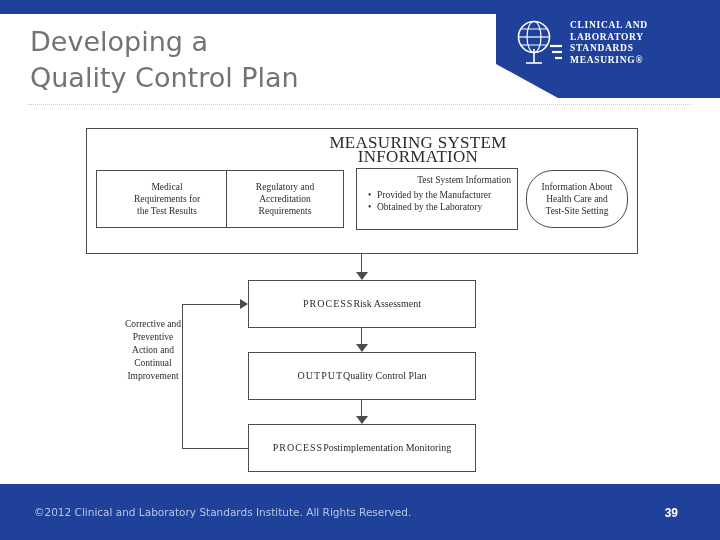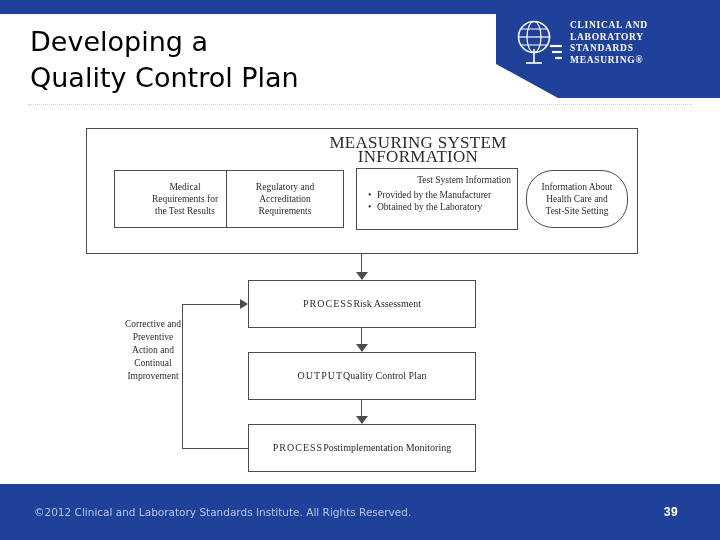--- a/index.html
+++ b/index.html
@@ -55,21 +55,21 @@
     font-family: "Liberation Serif", serif;
   }
 
   
   .slide-title {
     position: absolute;
     left: 30px; top: 24px;
     width: 420px;
     font-size: 27px;
     line-height: 36px;
-    color: #000000;
+    color: #737373;
     font-family: "DejaVu Sans", sans-serif;
     font-weight: normal;
   }
 
   .title-rule {
     position: absolute;
     left: 28px; top: 104px;
     width: 664px; height: 0;
     border-top: 1px dotted #c9ccd4;
   }
@@ -106,21 +106,21 @@
   }
   .inner-box {
     top: 42px;
     height: 58px;
     display: flex;
     align-items: center;
     justify-content: center;
     font-size: 9.5px;
     line-height: 12px;
   }
-  .box-medical { left: 28px; width: 142px; }
+  .box-medical { left: 10px; width: 142px; }
   .box-regulatory { left: 140px; width: 118px; }
   .box-testsys {
     left: 270px; width: 162px;
     height: 62px; top: 40px;
     align-items: flex-start;
     justify-content: flex-start;
     text-align: left;
   }
   .box-info-about { left: 440px; width: 102px; border-radius: 27px; }
 
@@ -238,21 +238,21 @@
     color: #b9c4e2;
     font-size: 10.5px;
     font-family: "DejaVu Sans", sans-serif;
   }
   .slide-number {
     position: absolute;
     right: 42px; bottom: 20px;
     color: #ffffff;
     font-size: 12px;
     font-weight: bold;
-    font-family: Liberation Mono, monospace;
+    font-family: Liberation Sans, sans-serif;
   }
 </style>
 </head>
 <body>
 
 <div class="top-band"></div>
 
 <div class="header-wedge"></div>
 
 <div class="logo-area">

